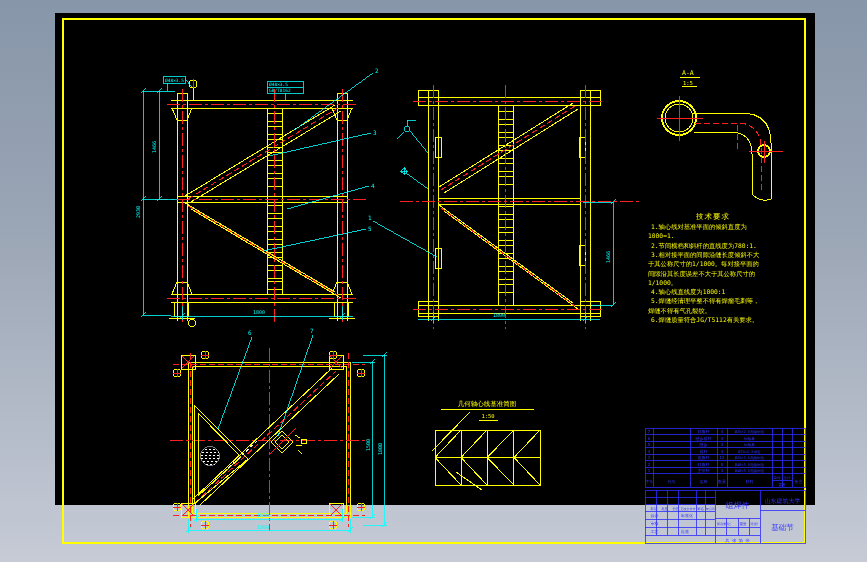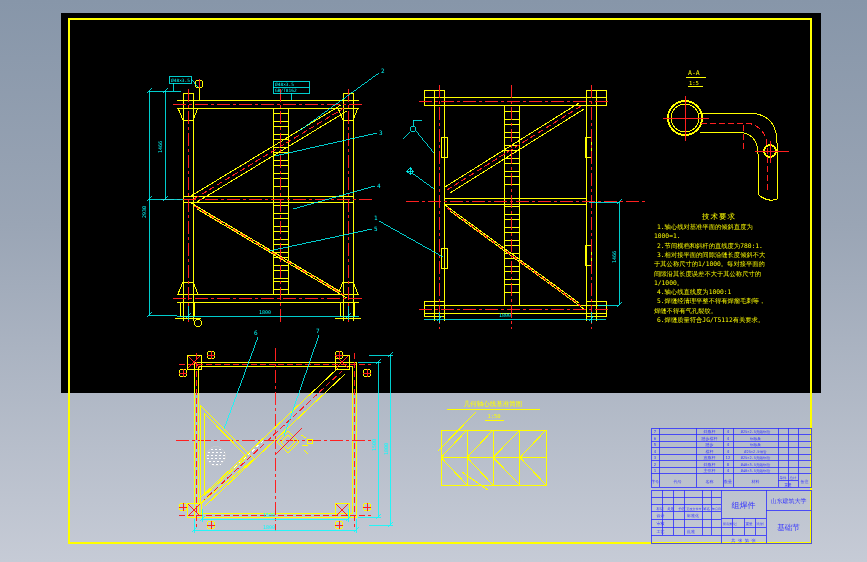--- a/index.html
+++ b/index.html
@@ -1,21 +1,21 @@
 <!DOCTYPE html>
 <html><head>
 <meta charset="utf-8">
 <style>
   html,body{margin:0;padding:0;}
   .screen{
     position:relative;width:867px;height:562px;overflow:hidden;
     background:linear-gradient(180deg,#8796a9 0%,#9aa5b5 40%,#c6cbd6 100%);
     font-family:"DejaVu Sans Mono","Liberation Mono",monospace;
   }
-  .sheet{position:absolute;left:61px;top:13px;width:760px;height:380px;background:#000;}
+  .sheet{position:absolute;left:55px;top:13px;width:760px;height:492px;background:#000;}
   svg{display:block;}
   .y{stroke:#ffff00;fill:none;stroke-width:1;}
   .y2{stroke:#ffff00;fill:none;stroke-width:1.7;}
   .r{stroke:#ff2020;fill:none;stroke-width:1;}
   .rd{stroke:#ff2020;fill:none;stroke-width:1;stroke-dasharray:6 3;}
   .rc{stroke:#ff2020;fill:none;stroke-width:1;stroke-dasharray:13 3 3 3;}
   .c{stroke:#00ffff;fill:none;stroke-width:.8;}
   .w{stroke:#ffffff;fill:none;stroke-width:1;}
   .b{stroke:#2c2cff;fill:none;stroke-width:.8;}
   text{font-family:"DejaVu Sans Mono","Liberation Mono",monospace;}

